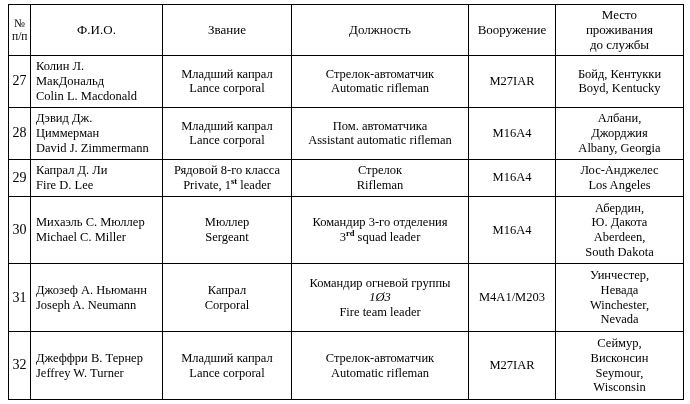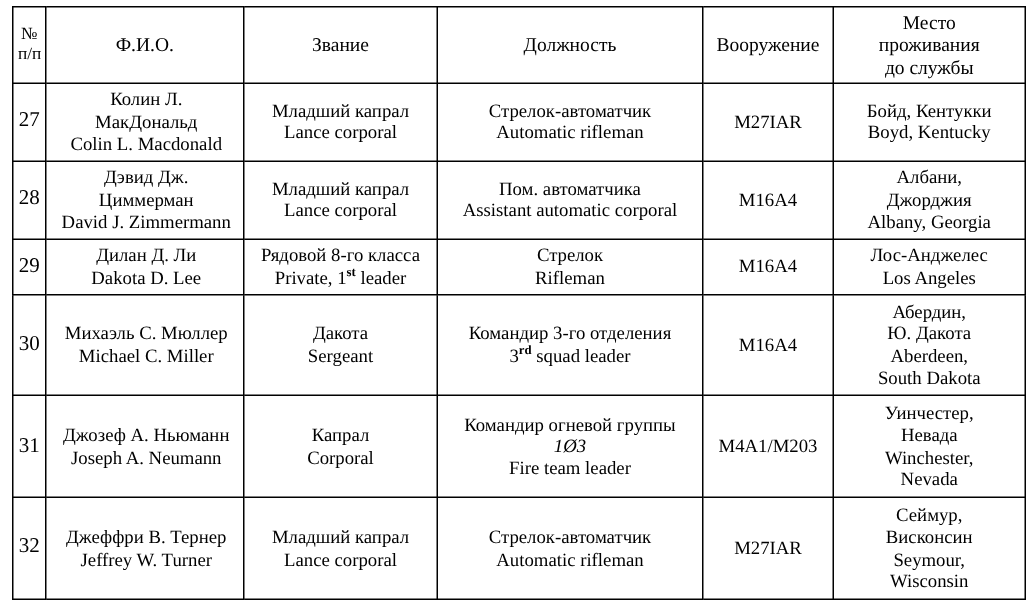--- a/index.html
+++ b/index.html
@@ -58,21 +58,21 @@
     line-height: 1.1;
   }
 
   tbody td {
     font-size: 12.5px;
   }
   tbody td.num {
     font-size: 14px;
   }
   tbody td.name {
-    text-align: center;
+    text-align: left;
     padding-left: 5px;
   }
 
   .ln { display: block; white-space: nowrap; }
   .ln-wrap { display: block; }
 
   sup {
     font-size: 0.68em;
     vertical-align: super;
     line-height: 0;
@@ -152,35 +152,35 @@
           <span class="ln-wrap">Дэвид Дж.</span>
           <span class="ln-wrap">Циммерман</span>
           <span class="ln-wrap">David J. Zimmermann</span>
         </td>
         <td>
           <span class="ln">Младший капрал</span>
           <span class="ln">Lance corporal</span>
         </td>
         <td>
           <span class="ln">Пом. автоматчика</span>
-          <span class="ln">Assistant automatic corporal</span>
+          <span class="ln">Assistant automatic rifleman</span>
         </td>
         <td>M16A4</td>
         <td>
           <span class="ln">Албани,</span>
           <span class="ln">Джорджия</span>
           <span class="ln">Albany, Georgia</span>
         </td>
       </tr>
 
       <tr>
         <td class="num">29</td>
         <td class="name">
-          <span class="ln-wrap">Дилан Д. Ли</span>
-          <span class="ln-wrap">Dakota D. Lee</span>
+          <span class="ln-wrap">Капрал Д. Ли</span>
+          <span class="ln-wrap">Fire D. Lee</span>
         </td>
         <td>
           <span class="ln">Рядовой 8-го класса</span>
           <span class="ln"><span>Private, 1</span><sup>st</sup><span> leader</span></span>
         </td>
         <td>
           <span class="ln">Стрелок</span>
           <span class="ln">Rifleman</span>
         </td>
         <td>M16A4</td>
@@ -190,21 +190,21 @@
         </td>
       </tr>
 
       <tr>
         <td class="num">30</td>
         <td class="name">
           <span class="ln-wrap">Михаэль С. Мюллер</span>
           <span class="ln-wrap">Michael C. Miller</span>
         </td>
         <td>
-          <span class="ln">Дакота</span>
+          <span class="ln">Мюллер</span>
           <span class="ln">Sergeant</span>
         </td>
         <td>
           <span class="ln">Командир 3-го отделения</span>
           <span class="ln"><span>3</span><sup>rd</sup><span> squad leader</span></span>
         </td>
         <td>M16A4</td>
         <td>
           <span class="ln">Абердин,</span>
           <span class="ln">Ю. Дакота</span>

